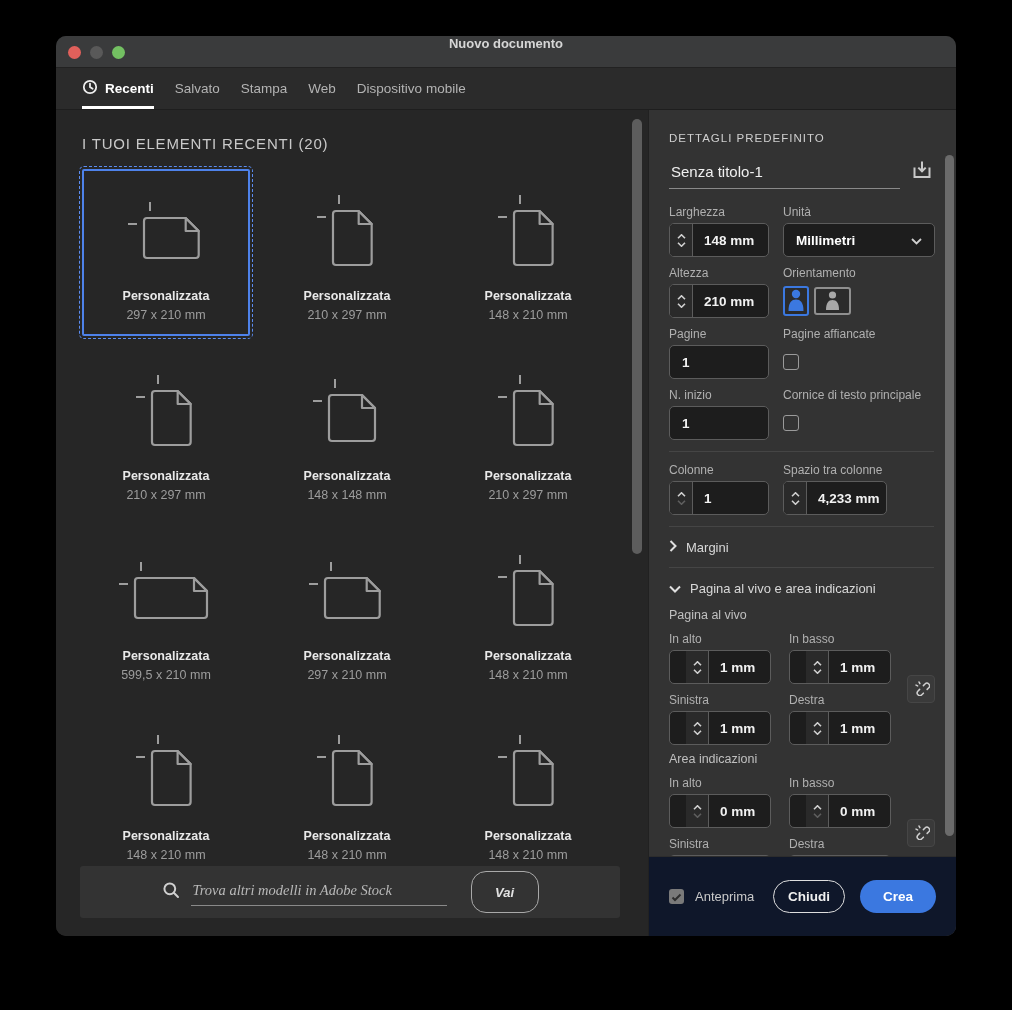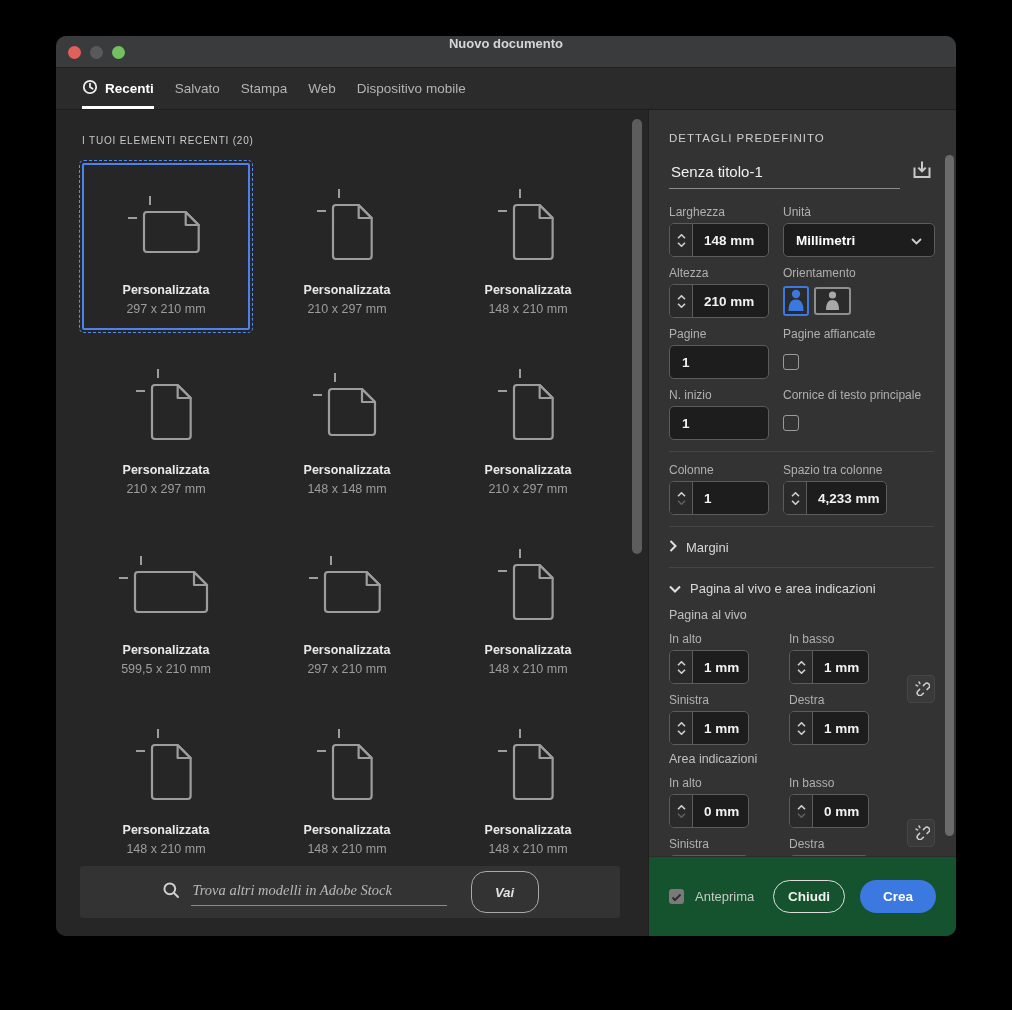--- a/index.html
+++ b/index.html
@@ -27,41 +27,41 @@
     color:#b3b3b3; font-size:13.5px; cursor:default; }
   .tab.active { color:#ffffff; font-weight:700; }
   .tab.active::after { content:""; position:absolute; left:0; right:0; bottom:0; height:3px; background:#fff; }
 
   
   .content { display:flex; height:826px; }
   .left { position:relative; width:592px; background:#262626; padding:25px 0 0 26px; }
   .right { position:relative; width:308px; background:#333333; border-left:1px solid rgba(0,0,0,.35); }
 
   
-  .recents-header { font-size:10px; letter-spacing:.8px; color:#c9c9c9; }
+  .recents-header { font-size:15px; letter-spacing:.8px; color:#c9c9c9; }
   .grid { margin-top:17px; display:grid; grid-template-columns:repeat(3,168px); grid-auto-rows:167px; gap:13px; }
   .card { border:2px solid transparent; border-radius:2px; display:flex; flex-direction:column; align-items:center; padding-top:16px; }
   .card.selected { border-color:#4e82ea; outline:1px dashed #5b8cf0; outline-offset:2px; }
   .card-icon { height:92px; display:flex; align-items:center; justify-content:center; }
   .card-name { margin-top:10px; font-size:12.5px; font-weight:700; color:#e9e9e9; }
   .card-dims { margin-top:5px; font-size:12.5px; color:#9d9d9d; }
 
   .left-scroll-thumb { position:absolute; left:576px; top:9px; width:10px; height:435px; border-radius:5px; background:#5d5d5d; }
 
   .searchbar { position:absolute; left:24px; bottom:18px; width:540px; height:52px; background:#333333; border-radius:3px;
     display:flex; align-items:center; justify-content:center; gap:10px; }
   .search-input { width:256px; background:transparent; border:none; border-bottom:1px solid #8a8a8a;
     font-family:"Liberation Serif", serif; font-style:italic; font-size:14.5px; color:#c9c9c9; padding:4px 2px 6px 2px; outline:none; }
   .search-input::placeholder { color:#b9b9b9; }
   .vai-btn { margin-left:14px; width:68px; height:42px; border-radius:15px; background:transparent;
     border:1.5px solid #a9a9a9; color:#e3e3e3; font-size:13px; font-weight:700;font-style:italic; }
 
   
   .rscroll { height:746px; overflow:hidden; padding:22px 22px 0 20px; }
-  .rfooter { height:80px; border-top:1px solid #2c2c2c; display:flex; align-items:center; padding:0 20px; background:#14532d; }
+  .rfooter { height:80px; border-top:1px solid #2c2c2c; display:flex; align-items:center; padding:0 20px; background:#0f172a; }
 
   .dp-header { font-size:11.5px; letter-spacing:1px; color:#cfcfcf; margin-bottom:14px; }
   .title-row { display:flex; align-items:flex-end; gap:10px; margin-bottom:16px;margin-top:13px; }
   .title-input { flex:1; background:transparent; border:none; border-bottom:1px solid #8a8a8a;
     color:#f0f0f0; font-size:15px; font-family:"Liberation Sans",sans-serif; padding:2px 2px 8px 2px; outline:none; }
   .save-preset { background:transparent; border:none; padding:0 0 4px 0; }
 
   .frow { display:grid; grid-template-columns:100px 152px; column-gap:14px; margin-bottom:9px; }
   .flabel { font-size:12px; color:#b0b0b0; margin-bottom:3px; height:15px; }
 
@@ -90,21 +90,21 @@
   .cb-row { height:34px; display:flex; align-items:center; }
 
   .divider { height:1px; background:#454545; margin:11px 0; }
   .sect-row { display:flex; align-items:center; gap:9px; height:18px; }
   .sect-label { color:#d8d8d8; font-size:13px; }
   .vivo-head { margin-bottom:11px; }
   .sub-label { font-size:12.5px; color:#c0c0c0; margin-bottom:9px; height:15px; }
 
   .linkgroup { position:relative; width:266px; margin-bottom:7px; }
   .lg-grid { display:grid; grid-template-columns:102px 102px; column-gap:18px; }
-  .stepper.w102 { width:80px; }
+  .stepper.w102 { width:102px;padding-left:16px; }
   .stepper.w104 { width:104px; }
   .lg-row2 { margin-top:9px; }
   .chain-btn { position:absolute; right:0; top:50%; transform:translateY(-50%); width:28px; height:28px;
     background:#3a3a3a; border:1px solid #464646; border-radius:4px; display:flex; align-items:center; justify-content:center; }
 
   .right-scroll-thumb { position:absolute; right:2px; top:45px; width:9px; height:681px; border-radius:4.5px; background:#6b6b6b; }
 
   .foot-label { color:#c9c9c9; font-size:13px; margin-left:11px; }
   .foot-spacer { flex:1; }
   .chiudi-btn { width:72px; height:33px; border-radius:17px; background:transparent; border:1.5px solid #dedede;

